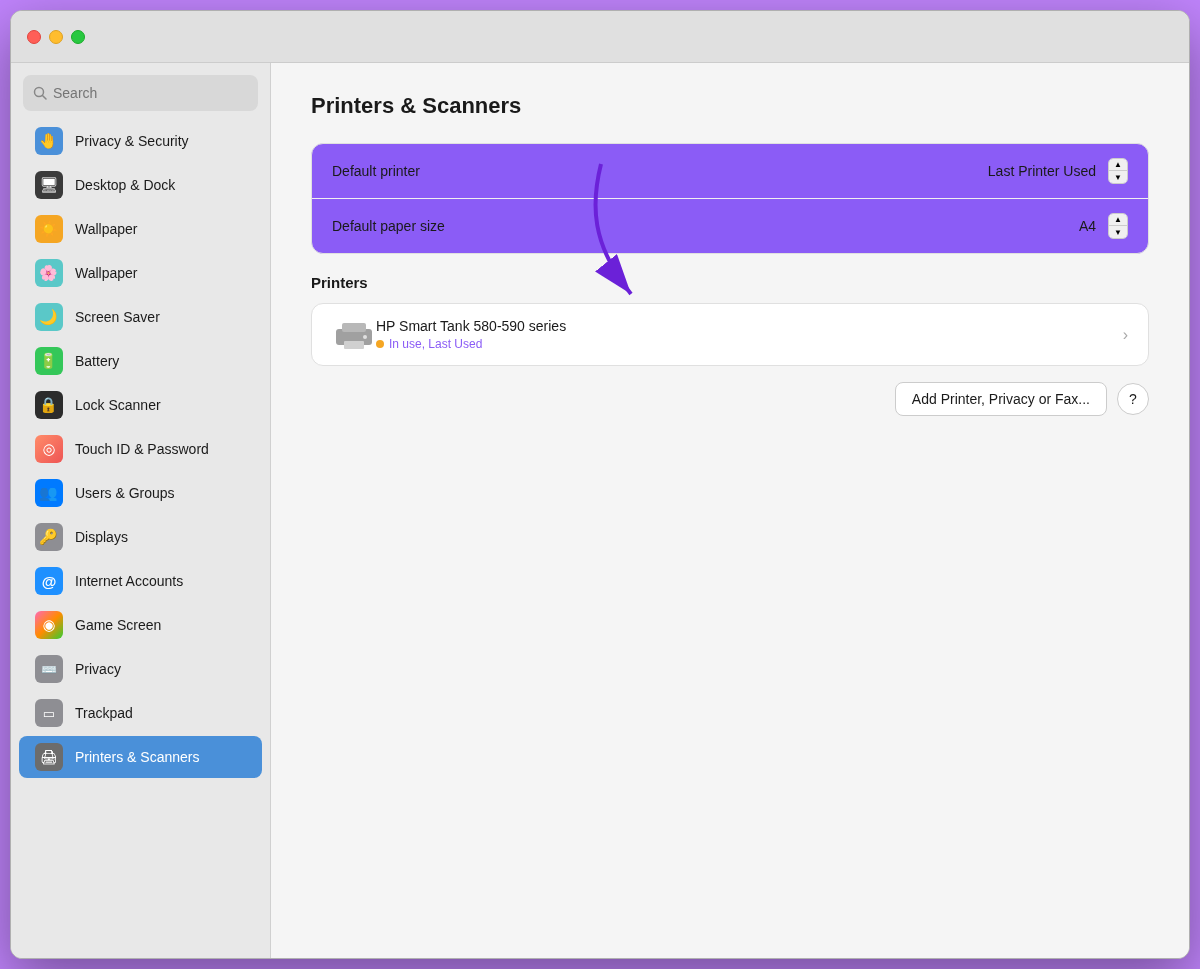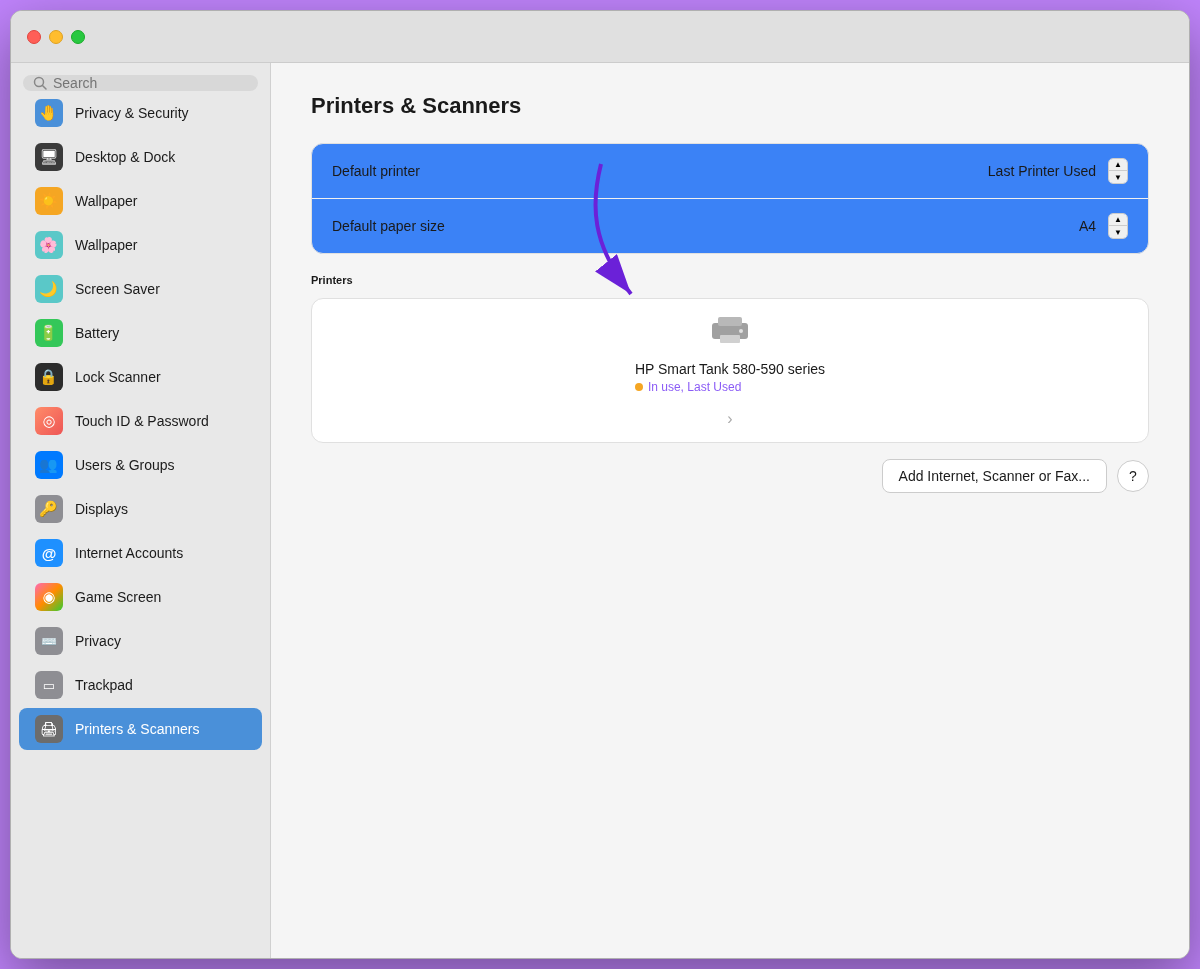--- a/index.html
+++ b/index.html
@@ -54,26 +54,26 @@
       width: 260px;
       background: #e8e8e8;
       border-right: 1px solid #d0d0d0;
       display: flex;
       flex-direction: column;
       overflow-y: auto;
       flex-shrink: 0;
       padding: 12px 0;
     }
     .search-bar {
-      margin: 0 12px 0 12px;
+      margin: 0 12px 8px 12px;
       background: #d8d8d8;
       border-radius: 8px;
       display: flex;
       align-items: center;
-      padding: 0 10px;
+      padding: 10px 10px;
       gap: 6px;
     }
     .search-icon-svg {
       color: #888;
       flex-shrink: 0;
     }
     .search-input {
       background: transparent;
       border: none;
       outline: none;
@@ -123,21 +123,21 @@
       padding: 30px 40px;
       overflow-y: auto;
     }
     .page-title {
       font-size: 22px;
       font-weight: 700;
       color: #1a1a1a;
       margin-bottom: 24px;
     }
     .settings-section {
-      background: #3b82f6;
+      background: #8b5cf6;
       border-radius: 12px;
       margin-bottom: 20px;
       overflow: hidden;
       border: 1px solid #e0e0e0;
     }
     .setting-row {
       display: flex;
       align-items: center;
       justify-content: space-between;
       padding: 14px 20px;
@@ -173,36 +173,34 @@
       align-items: center;
       justify-content: center;
       cursor: pointer;
       font-size: 8px;
       border: none;
       outline: none;
     }
     .stepper-up { border-bottom: 1px solid #ccc; }
 
     .printers-section-title {
-      font-size: 11px;
+      font-size: 15px;
       font-weight: 600;
       color: #1a1a1a;
       padding: 0 0 12px 0;
     }
     .printer-row {
       display: flex;
       align-items: center;
       padding: 14px 20px;
       background: white;
       border-radius: 12px;
       border: 1px solid #e0e0e0;
-      gap: 16px;
       cursor: pointer;
       position: relative;
-      flex-direction: column;
     }
     .printer-icon-img {
       width: 44px;
       height: 32px;
       display: flex;
       align-items: center;
       justify-content: center;
       flex-shrink: 0;
     }
     .printer-info {
@@ -435,18 +433,18 @@
             <div class="printer-status">
               <span class="status-dot"></span>
               <span>In use, Last Used</span>
             </div>
           </div>
           <span class="chevron-right">›</span>
         </div>
       </div>
 
       <div class="bottom-controls">
-        <button class="add-btn">Add Internet, Scanner or Fax...</button>
+        <button class="add-btn">Add Printer, Privacy or Fax...</button>
         <div class="help-btn">?</div>
       </div>
     </div>
   </div>
 </div>
 
 </body></html>

